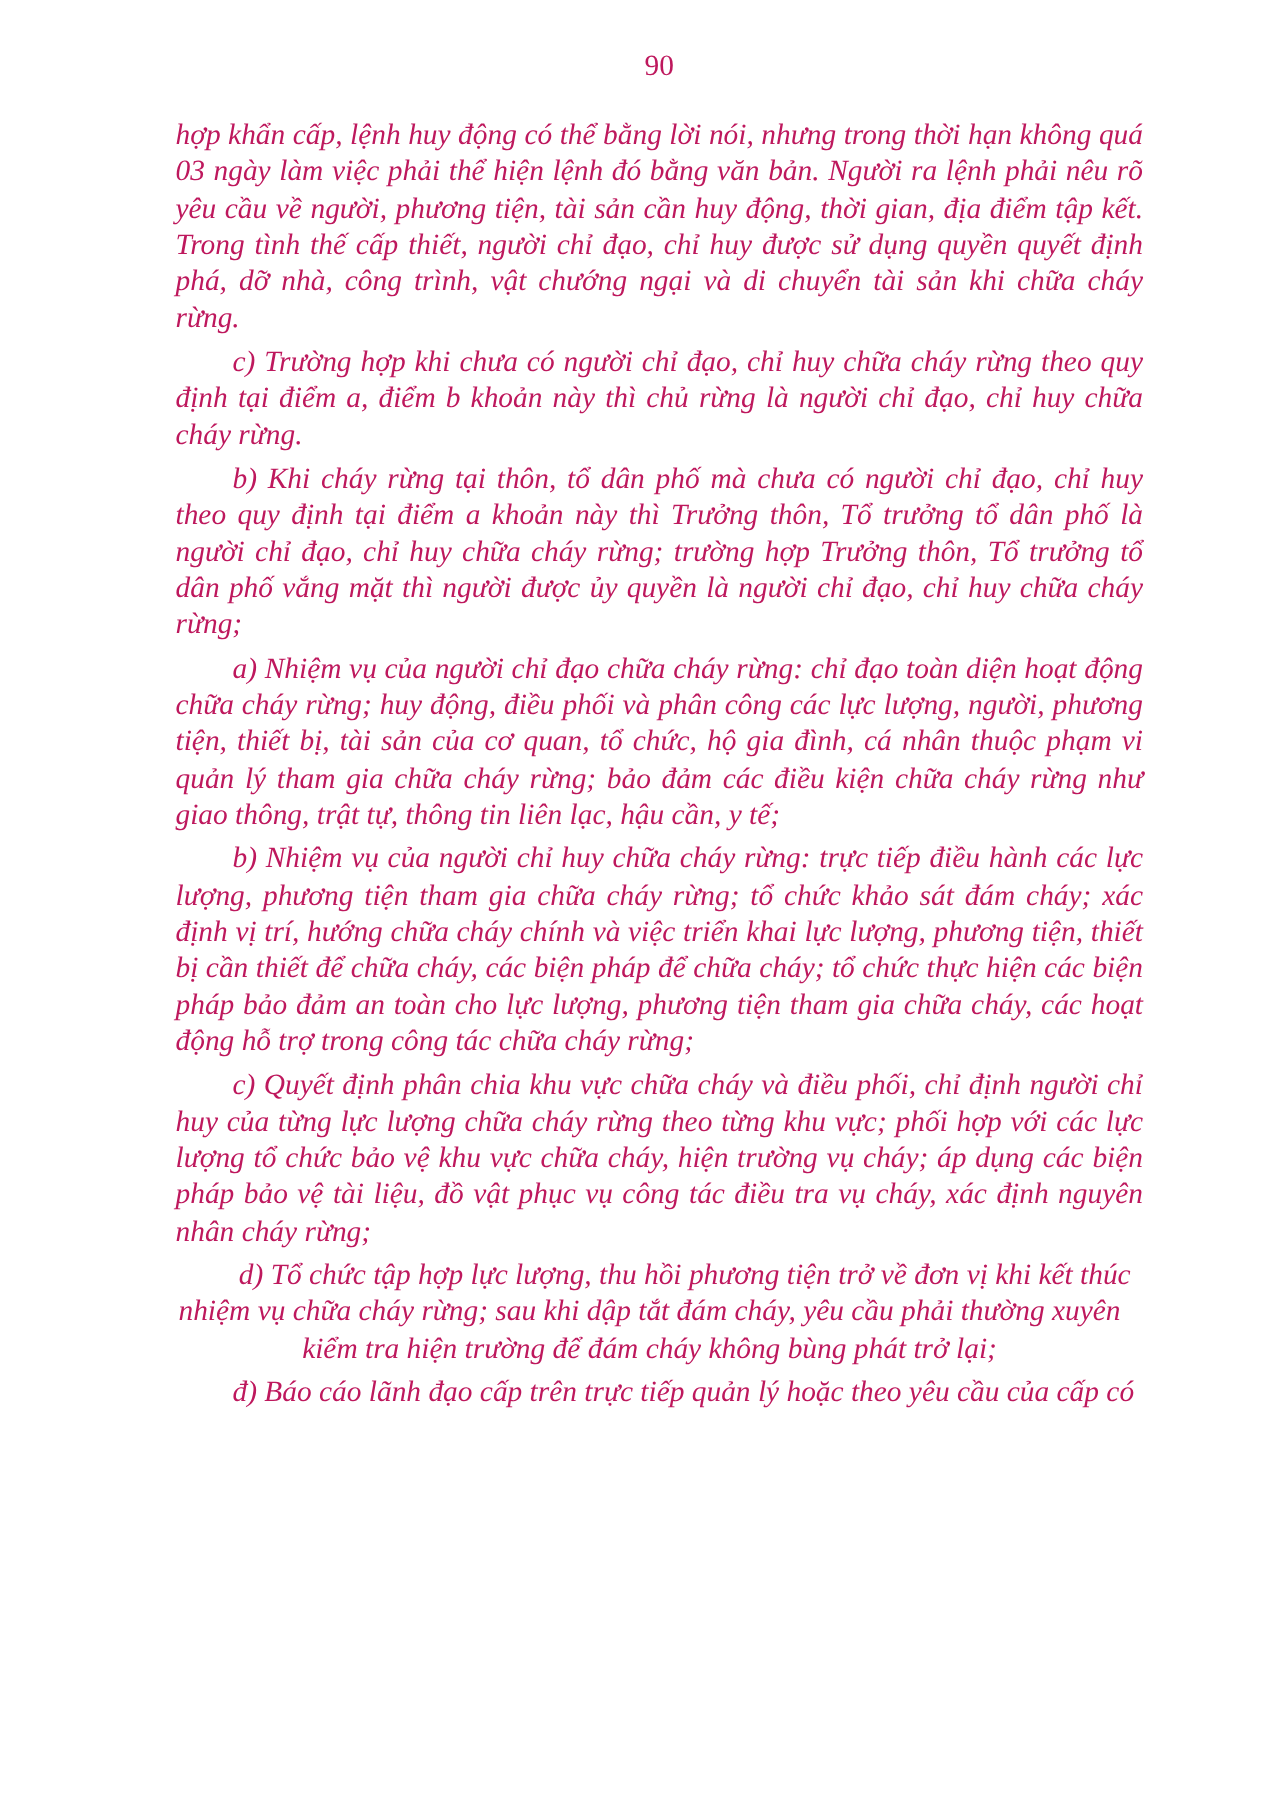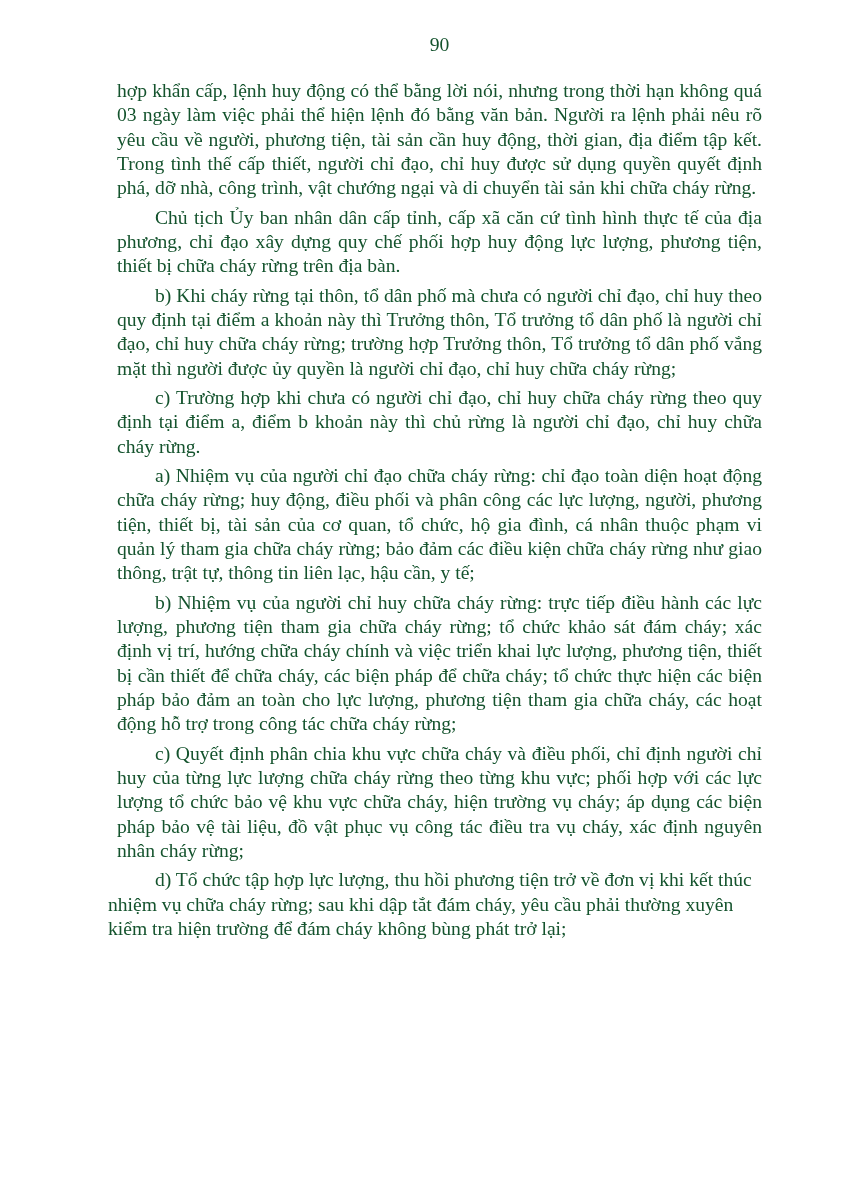--- a/index.html
+++ b/index.html
@@ -5,70 +5,71 @@
   html, body { margin: 0; padding: 0; }
   body {
     width: 848px; height: 1200px;
     background: #ffffff;
     overflow: hidden;
   }
   .page {
     position: relative;
     width: 848px; height: 1200px;
     background: #ffffff;
-    color: #14532d;
+    color: #be185d;
     font-family: "Liberation Serif", "DejaVu Serif", serif;
     font-size: 19.6px;
     line-height: 24.33px;
   }
   .page-number {
     position: absolute;
     top: 33px; left: 117px; width: 645px;
     text-align: center;
   }
   .content {
     position: absolute;
     top: 79px; left: 117px; width: 645px;
     text-align: justify;
   }
   .para {
     margin: 0 0 5px 0;
     text-indent: 38px;
+    font-style: italic;
   }
   .para.first { text-indent: 0; }
   
   .para.ragged {
-    text-align: left;
+    text-align: center;
     margin-left: -9px;
     width: 650px;
     text-indent: 47px;
   }
 </style>
 </head>
 <body>
 
 <div class="page">
 
   <div class="page-number">90</div>
 
   <div class="content">
     <p class="para first">hợp khẩn cấp, lệnh huy động có thể bằng lời nói, nhưng trong thời hạn không quá 03 ngày làm việc phải thể hiện lệnh đó bằng văn bản. Người ra lệnh phải nêu rõ yêu cầu về người, phương tiện, tài sản cần huy động, thời gian, địa điểm tập kết. Trong tình thế cấp thiết, người chỉ đạo, chỉ huy được sử dụng quyền quyết định phá, dỡ nhà, công trình, vật chướng ngại và di chuyển tài sản khi chữa cháy rừng.</p>
 
-    <p class="para">Chủ tịch Ủy ban nhân dân cấp tỉnh, cấp xã căn cứ tình hình thực tế của địa phương, chỉ đạo xây dựng quy chế phối hợp huy động lực lượng, phương tiện, thiết bị chữa cháy rừng trên địa bàn.</p>
 
 
 
+    <p class="para">c) Trường hợp khi chưa có người chỉ đạo, chỉ huy chữa cháy rừng theo quy định tại điểm a, điểm b khoản này thì chủ rừng là người chỉ đạo, chỉ huy chữa cháy rừng.</p>
+
     <p class="para">b) Khi cháy rừng tại thôn, tổ dân phố mà chưa có người chỉ đạo, chỉ huy theo quy định tại điểm a khoản này thì Trưởng thôn, Tổ trưởng tổ dân phố là người chỉ đạo, chỉ huy chữa cháy rừng; trường hợp Trưởng thôn, Tổ trưởng tổ dân phố vắng mặt thì người được ủy quyền là người chỉ đạo, chỉ huy chữa cháy rừng;</p>
-
-    <p class="para">c) Trường hợp khi chưa có người chỉ đạo, chỉ huy chữa cháy rừng theo quy định tại điểm a, điểm b khoản này thì chủ rừng là người chỉ đạo, chỉ huy chữa cháy rừng.</p>
 
 
     <p class="para">a) Nhiệm vụ của người chỉ đạo chữa cháy rừng: chỉ đạo toàn diện hoạt động chữa cháy rừng; huy động, điều phối và phân công các lực lượng, người, phương tiện, thiết bị, tài sản của cơ quan, tổ chức, hộ gia đình, cá nhân thuộc phạm vi quản lý tham gia chữa cháy rừng; bảo đảm các điều kiện chữa cháy rừng như giao thông, trật tự, thông tin liên lạc, hậu cần, y tế;</p>
 
     <p class="para">b) Nhiệm vụ của người chỉ huy chữa cháy rừng: trực tiếp điều hành các lực lượng, phương tiện tham gia chữa cháy rừng; tổ chức khảo sát đám cháy; xác định vị trí, hướng chữa cháy chính và việc triển khai lực lượng, phương tiện, thiết bị cần thiết để chữa cháy, các biện pháp để chữa cháy; tổ chức thực hiện các biện pháp bảo đảm an toàn cho lực lượng, phương tiện tham gia chữa cháy, các hoạt động hỗ trợ trong công tác chữa cháy rừng;</p>
 
     <p class="para">c) Quyết định phân chia khu vực chữa cháy và điều phối, chỉ định người chỉ huy của từng lực lượng chữa cháy rừng theo từng khu vực; phối hợp với các lực lượng tổ chức bảo vệ khu vực chữa cháy, hiện trường vụ cháy; áp dụng các biện pháp bảo vệ tài liệu, đồ vật phục vụ công tác điều tra vụ cháy, xác định nguyên nhân cháy rừng;</p>
 
     <p class="para ragged">d) Tổ chức tập hợp lực lượng, thu hồi phương tiện trở về đơn vị khi kết thúc nhiệm vụ chữa cháy rừng; sau khi dập tắt đám cháy, yêu cầu phải thường xuyên kiểm tra hiện trường để đám cháy không bùng phát trở lại;</p>
 
+    <p class="para">đ) Báo cáo lãnh đạo cấp trên trực tiếp quản lý hoặc theo yêu cầu của cấp có</p>
   </div>
 
 </div>
 
 </body></html>

